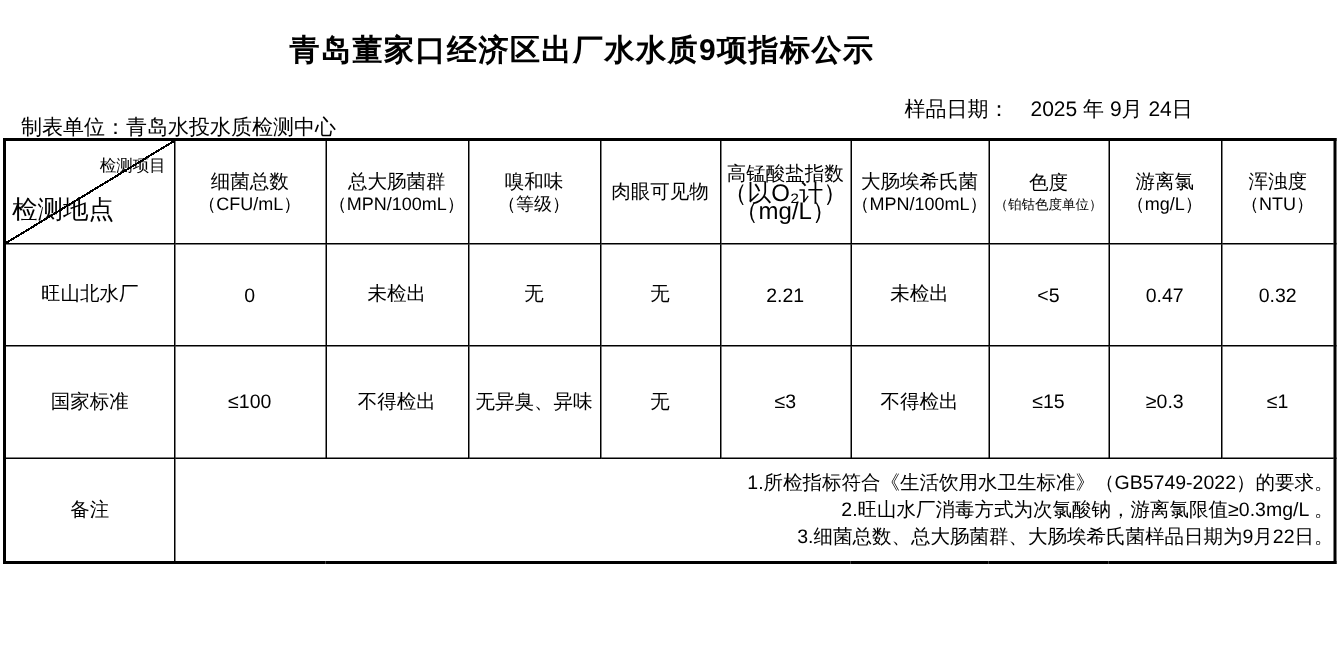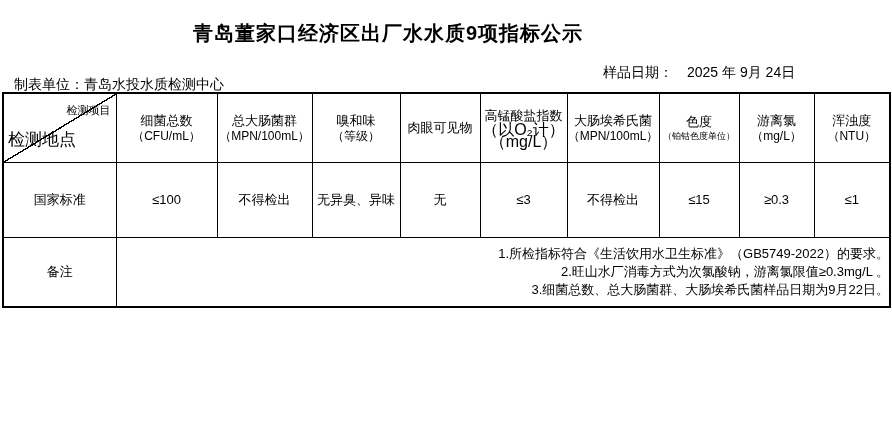--- a/index.html
+++ b/index.html
@@ -97,20 +97,32 @@
         <div class="h-main">游离氯</div>
         <div class="h-sub">（mg/L）</div>
       </th>
       <th>
         <div class="h-main">浑浊度</div>
         <div class="h-sub">（NTU）</div>
       </th>
     </tr>
 
 
+    <tr class="r2">
+      <td>旺山北水厂</td>
+      <td>0</td>
+      <td>未检出</td>
+      <td>无</td>
+      <td>无</td>
+      <td>2.21</td>
+      <td>未检出</td>
+      <td>&lt;5</td>
+      <td>0.47</td>
+      <td>0.32</td>
+    </tr>
 
     <tr class="r3">
       <td>国家标准</td>
       <td>≤100</td>
       <td>不得检出</td>
       <td>无异臭、异味</td>
       <td>无</td>
       <td>≤3</td>
       <td>不得检出</td>
       <td>≤15</td>

